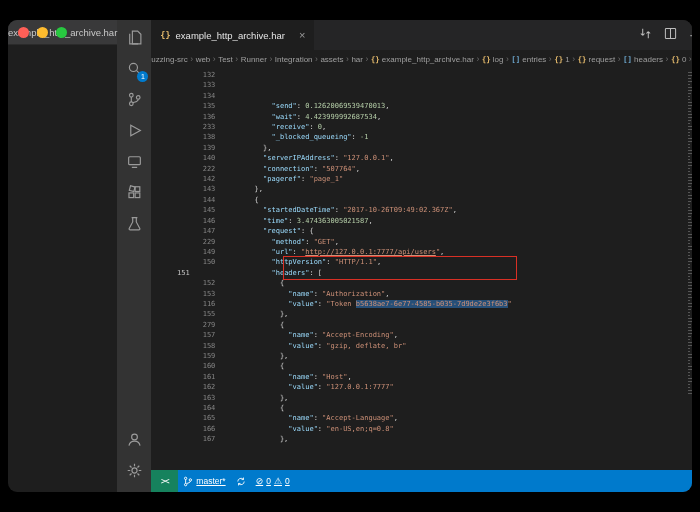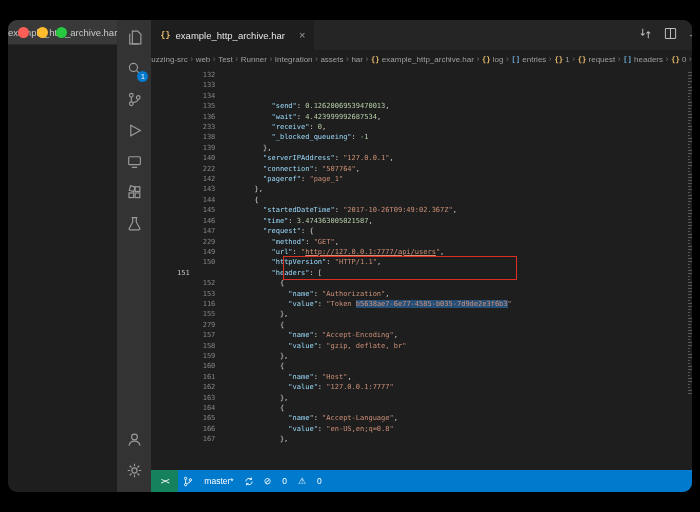--- a/index.html
+++ b/index.html
@@ -72,21 +72,21 @@
   .vscrollbar { width:10px; flex:0 0 auto; position:relative; }
   .vthumb { position:absolute; left:1px; right:1px; top:38px; height:84px;
     background:rgba(121,121,121,.38); }
 
   
   .statusbar { height:22px; background:var(--accent); display:flex; align-items:center;
     color:#fff; font-size:8.5px; flex:0 0 auto; }
   .remote { background:var(--remote); width:27px; height:100%; display:flex; align-items:center;
     justify-content:center; font-size:8px; letter-spacing:-1px;
     font-family:"DejaVu Sans Mono", monospace; }
-  .sb-item { padding:0 5px; display:flex; align-items:flex-start; gap:11px; white-space:nowrap; }
+  .sb-item { padding:0 5px; display:flex; align-items:flex-start; gap:3px; white-space:nowrap;text-decoration:underline; }
   .sb-item svg { width:10px; height:11px; stroke:#fff; fill:none; stroke-width:1.2; }
   .sb-glyph { font-size:9px; }
   .sb-right { margin-left:auto; display:flex; align-items:center; padding-right:6px; }
   .mode-badge { background:#c06b1d; border-radius:2px; padding:0.5px 3px; }
 </style>
 </head>
 <body>
 
 <div class="window">
 

